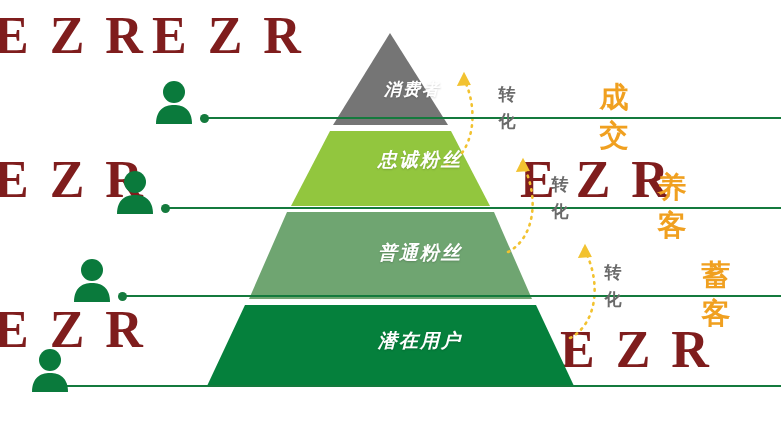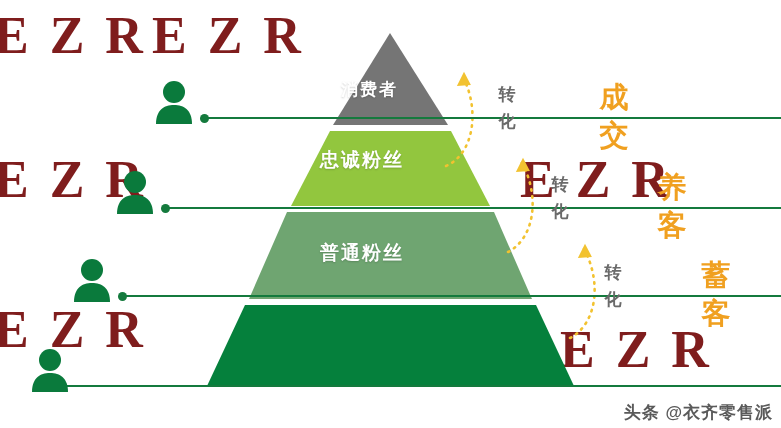--- a/index.html
+++ b/index.html
@@ -56,24 +56,25 @@
     left: 0;
     top: 0;
     width: 781px;
     height: 428px;
     pointer-events: none;
   }
   .tier-label {
     position: absolute;
     color: #ffffff;
     font-weight: bold;
-    text-align: left;
+    text-align: right;
     white-space: nowrap;
     letter-spacing: 2px;
     text-shadow: 0 1px 2px rgba(0,0,0,0.18);
+    font-style: italic;
   }
 
   
   .conv-label {
     position: absolute;
     width: 26px;
     color: #6a6a6a;
     font-size: 17px;
     font-weight: bold;
     line-height: 27px;
@@ -135,20 +136,21 @@
     </g>
 
     <polygon points="465,72 456,85 470,86" fill="#f2c230" transform="rotate(-8 463,79)"></polygon>
     <polygon points="524,158 515,171 529,172" fill="#f2c230" transform="rotate(-8 522,165)"></polygon>
     <polygon points="586,244 577,257 591,258" fill="#f2c230" transform="rotate(-8 584,251)"></polygon>
   </svg>
 
   <div class="tier-label" style="left:341px; top:78px;  width:100px; font-size:17px;">消费者</div>
   <div class="tier-label" style="left:320px; top:147px; width:142px; font-size:19px;">忠诚粉丝</div>
   <div class="tier-label" style="left:320px; top:240px; width:142px; font-size:19px;">普通粉丝</div>
+  <div class="tier-label" style="left:320px; top:328px; width:142px; font-size:19px;">潜在用户</div>
 
   <div class="conn-line" style="left:205px; top:117px; width:576px;"></div>
   <div class="conn-dot" style="left:200px; top:114px;"></div>
 
   <div class="conn-line" style="left:166px; top:207px; width:615px;"></div>
   <div class="conn-dot" style="left:161px; top:204px;"></div>
 
   <div class="conn-line" style="left:123px; top:295px; width:658px;"></div>
   <div class="conn-dot" style="left:118px; top:292px;"></div>
 
@@ -191,15 +193,14 @@
   </div>
   <div class="stage-label" style="left:652px; top:168px;">
     <span>养</span>
     <span>客</span>
   </div>
   <div class="stage-label" style="left:696px; top:256px;">
     <span>蓄</span>
     <span>客</span>
   </div>
 
-  <div id="footer-wm">头条 @衣齐零售派</div>
 
 </div>
 
 </body></html>

